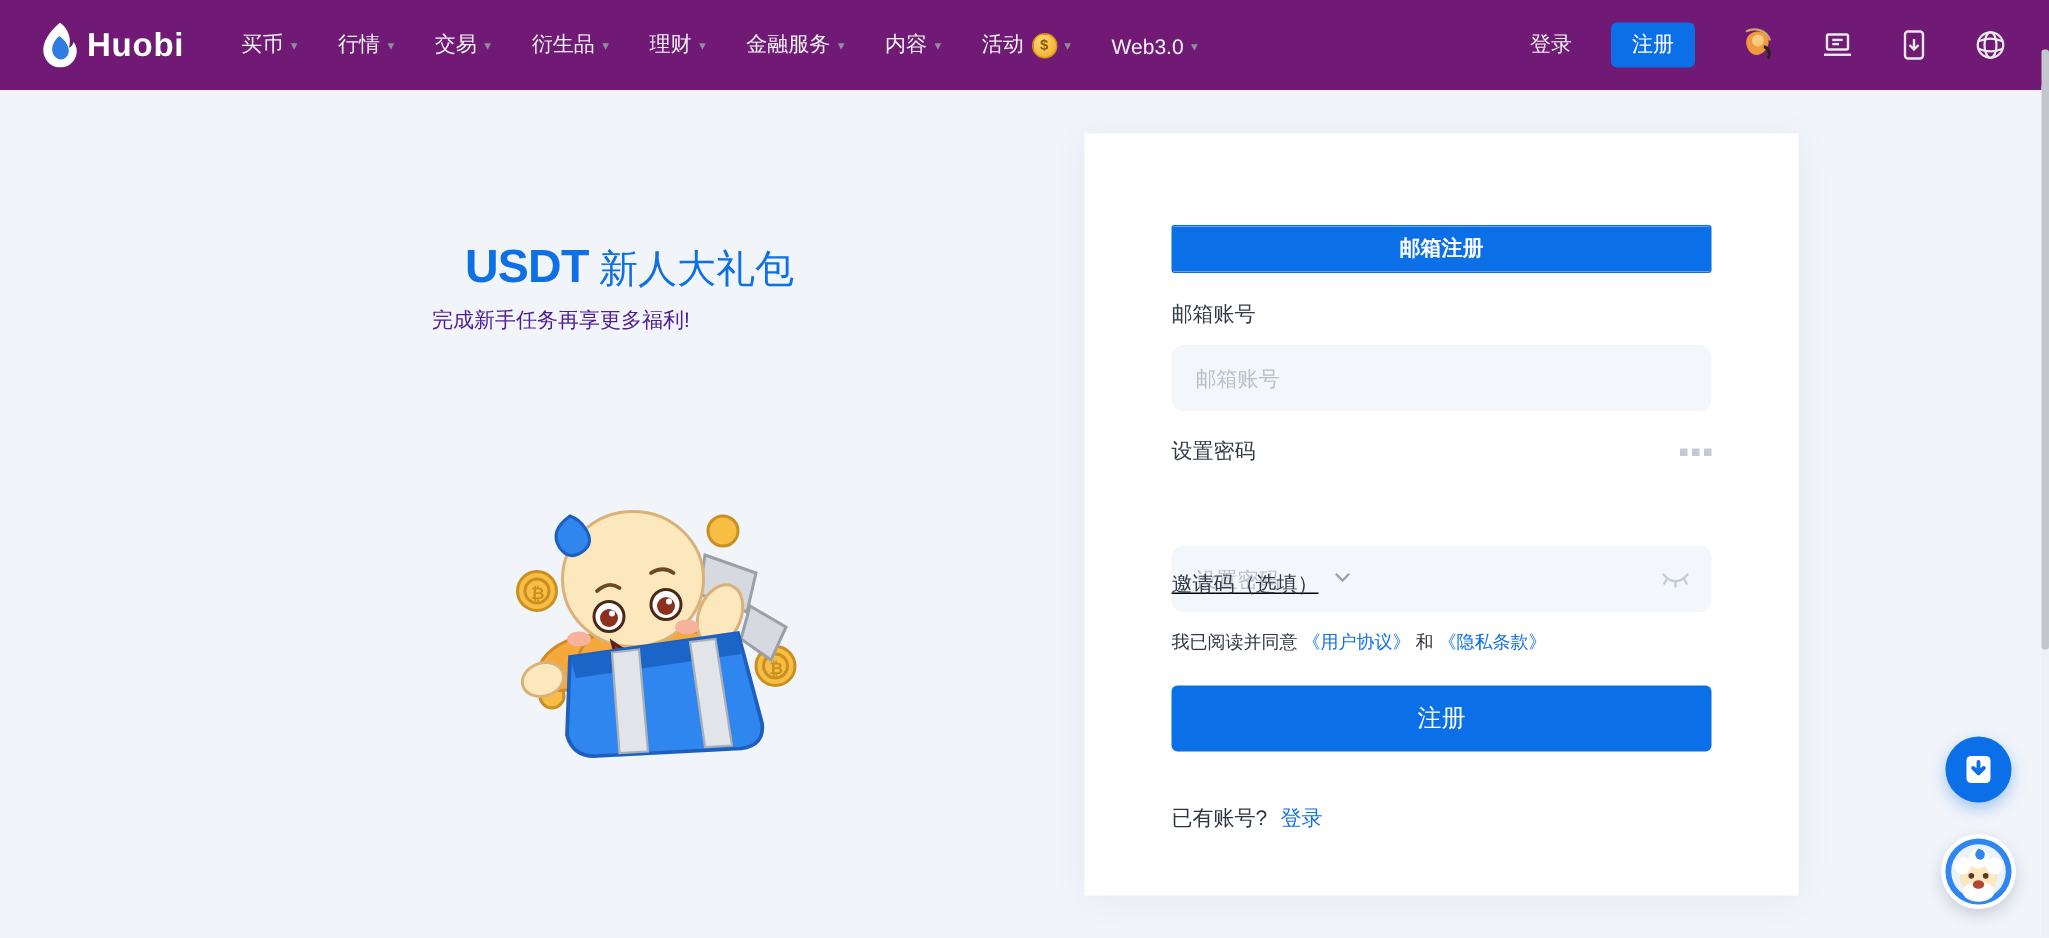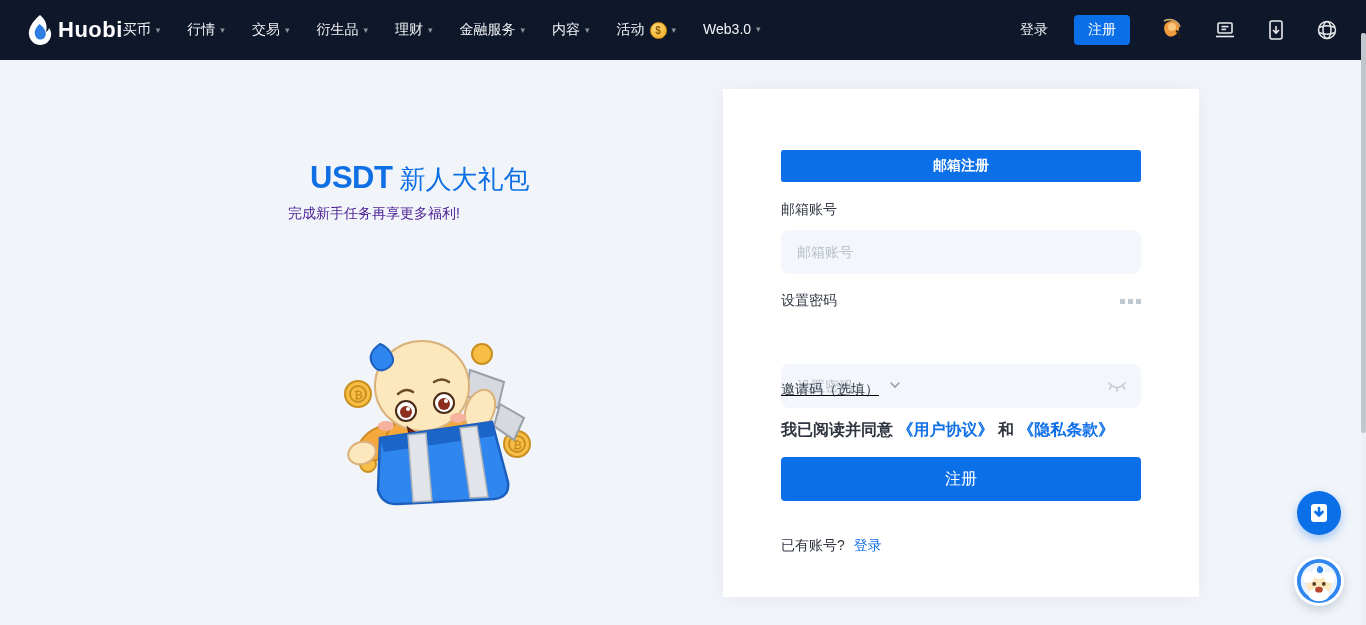--- a/index.html
+++ b/index.html
@@ -2,24 +2,24 @@
 <html><head>
 <meta charset="utf-8">
 <style>
   * { margin:0; padding:0; box-sizing:border-box; }
   html,body { width:1366px; height:625px; overflow:hidden; background:#f1f4f9;
               font-family:"Liberation Sans", sans-serif; }
   .stage { position:relative; width:1366px; height:625px; }
 
   
   .navbar { position:absolute; top:0; left:0; width:1366px; height:60px;
-            background:#0f172a; display:flex; align-items:center; z-index:5; }
+            background:#701a75; display:flex; align-items:center; z-index:5; }
   .logo { display:flex; align-items:center; margin-left:26px; cursor:pointer; }
   .logo .brand { color:#fff; font-size:22px; font-weight:bold; margin-left:6px; letter-spacing:.5px; }
-  .menu { display:flex; list-style:none; align-items:flex-start; }
+  .menu { display:flex; list-style:none; margin-left:38px; align-items:flex-end; }
   .menu li { display:flex; align-items:center; color:#f2f3f5; font-size:14px; font-weight:500;
              margin-right:27px; cursor:pointer; white-space:nowrap; }
   .menu .car { color:#8a9097; font-size:9px; margin-left:5px; }
   .coin-badge { display:inline-flex; align-items:center; justify-content:center;
                 width:17px; height:17px; border-radius:50%; margin-left:5px;
                 background:radial-gradient(circle at 35% 30%, #ffd977, #f0a71d);
                 color:#8a5a00; font-size:10px; font-weight:bold; border:1px solid #d79413; }
   .nav-right { margin-left:auto; display:flex; align-items:center; margin-right:28px; }
   .login-link { color:#f2f3f5; font-size:14px; font-weight:500; cursor:pointer; margin-right:26px; }
   .register-btn { background:#0b6fe8; color:#fff; border:none; border-radius:4px;
@@ -61,21 +61,21 @@
   .strength span { width:5px; height:5px; background:#c3c9d2; margin-left:3px; display:block; }
   .pass-input { position:absolute; top:231px; }
   .input-wrap { position:relative; width:360px; height:44px; }
   .input-wrap input { width:360px; height:44px; background:#f3f6fa; border:none; border-radius:8px;
                       padding:0 40px 0 16px; font-size:14px; color:#333a45; outline:none;
                       font-family:"Liberation Sans", sans-serif; }
   .input-wrap input::placeholder { color:#b9c0cc; }
   .eye { position:absolute; right:14px; top:15px; cursor:pointer; }
   .invite-row { position:absolute; top:292px; display:flex; align-items:flex-start; cursor:pointer;text-decoration:underline; }
   .invite-row .chev { margin-left:10px; display:flex; }
-  .agreement { position:absolute; top:331px; font-size:16px; color:#2f353f;font-weight:bold; }
+  .agreement { position:absolute; top:331px; font-size:12px; color:#2f353f; }
   .agreement .lnk { color:#1070e8; cursor:pointer; }
   .submit-btn { position:absolute; top:368px; width:360px; height:44px; background:#0b6fe8; color:#fff;
                 border:none; border-radius:4px; font-size:16px; cursor:pointer;
                 font-family:"Liberation Sans", sans-serif; }
   .login-row { position:absolute; top:448px; font-size:14px; color:#2f353f; }
   .login-row .lnk { color:#1070e8; cursor:pointer; margin-left:5px; }
 
   
   .float-download { position:absolute; left:1297px; top:491px; width:44px; height:44px; border-radius:50%;
                     background:#0b6fe8; display:flex; align-items:center; justify-content:center;

